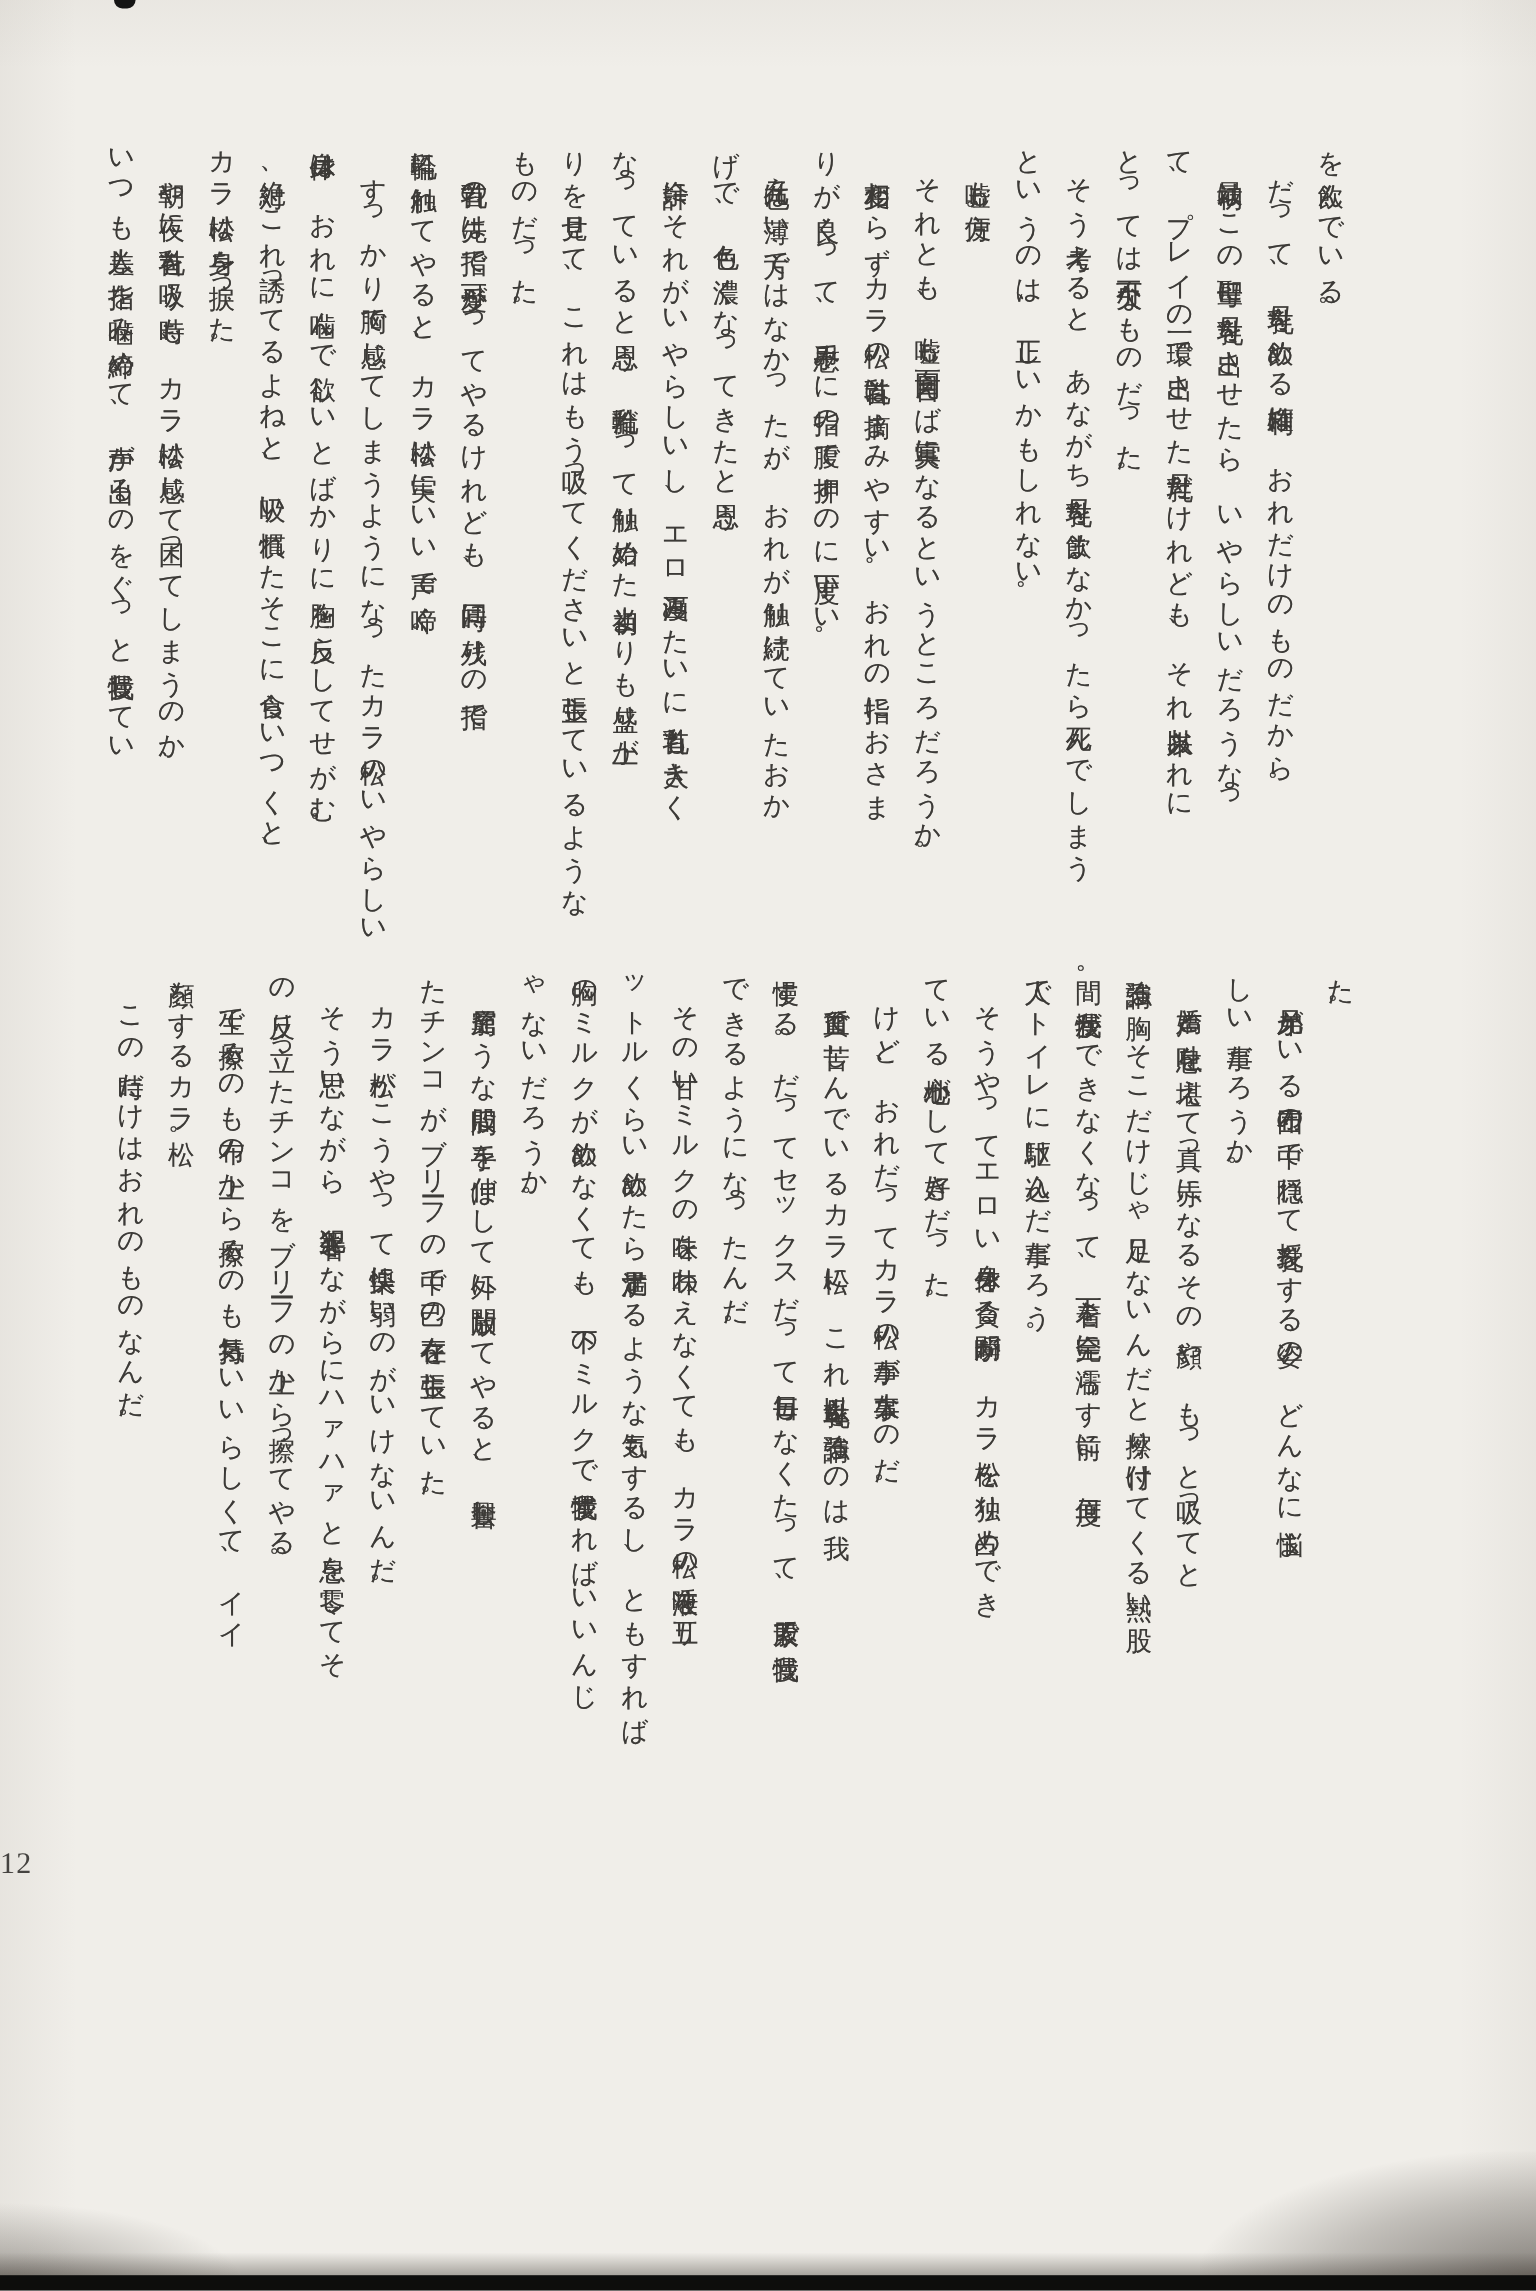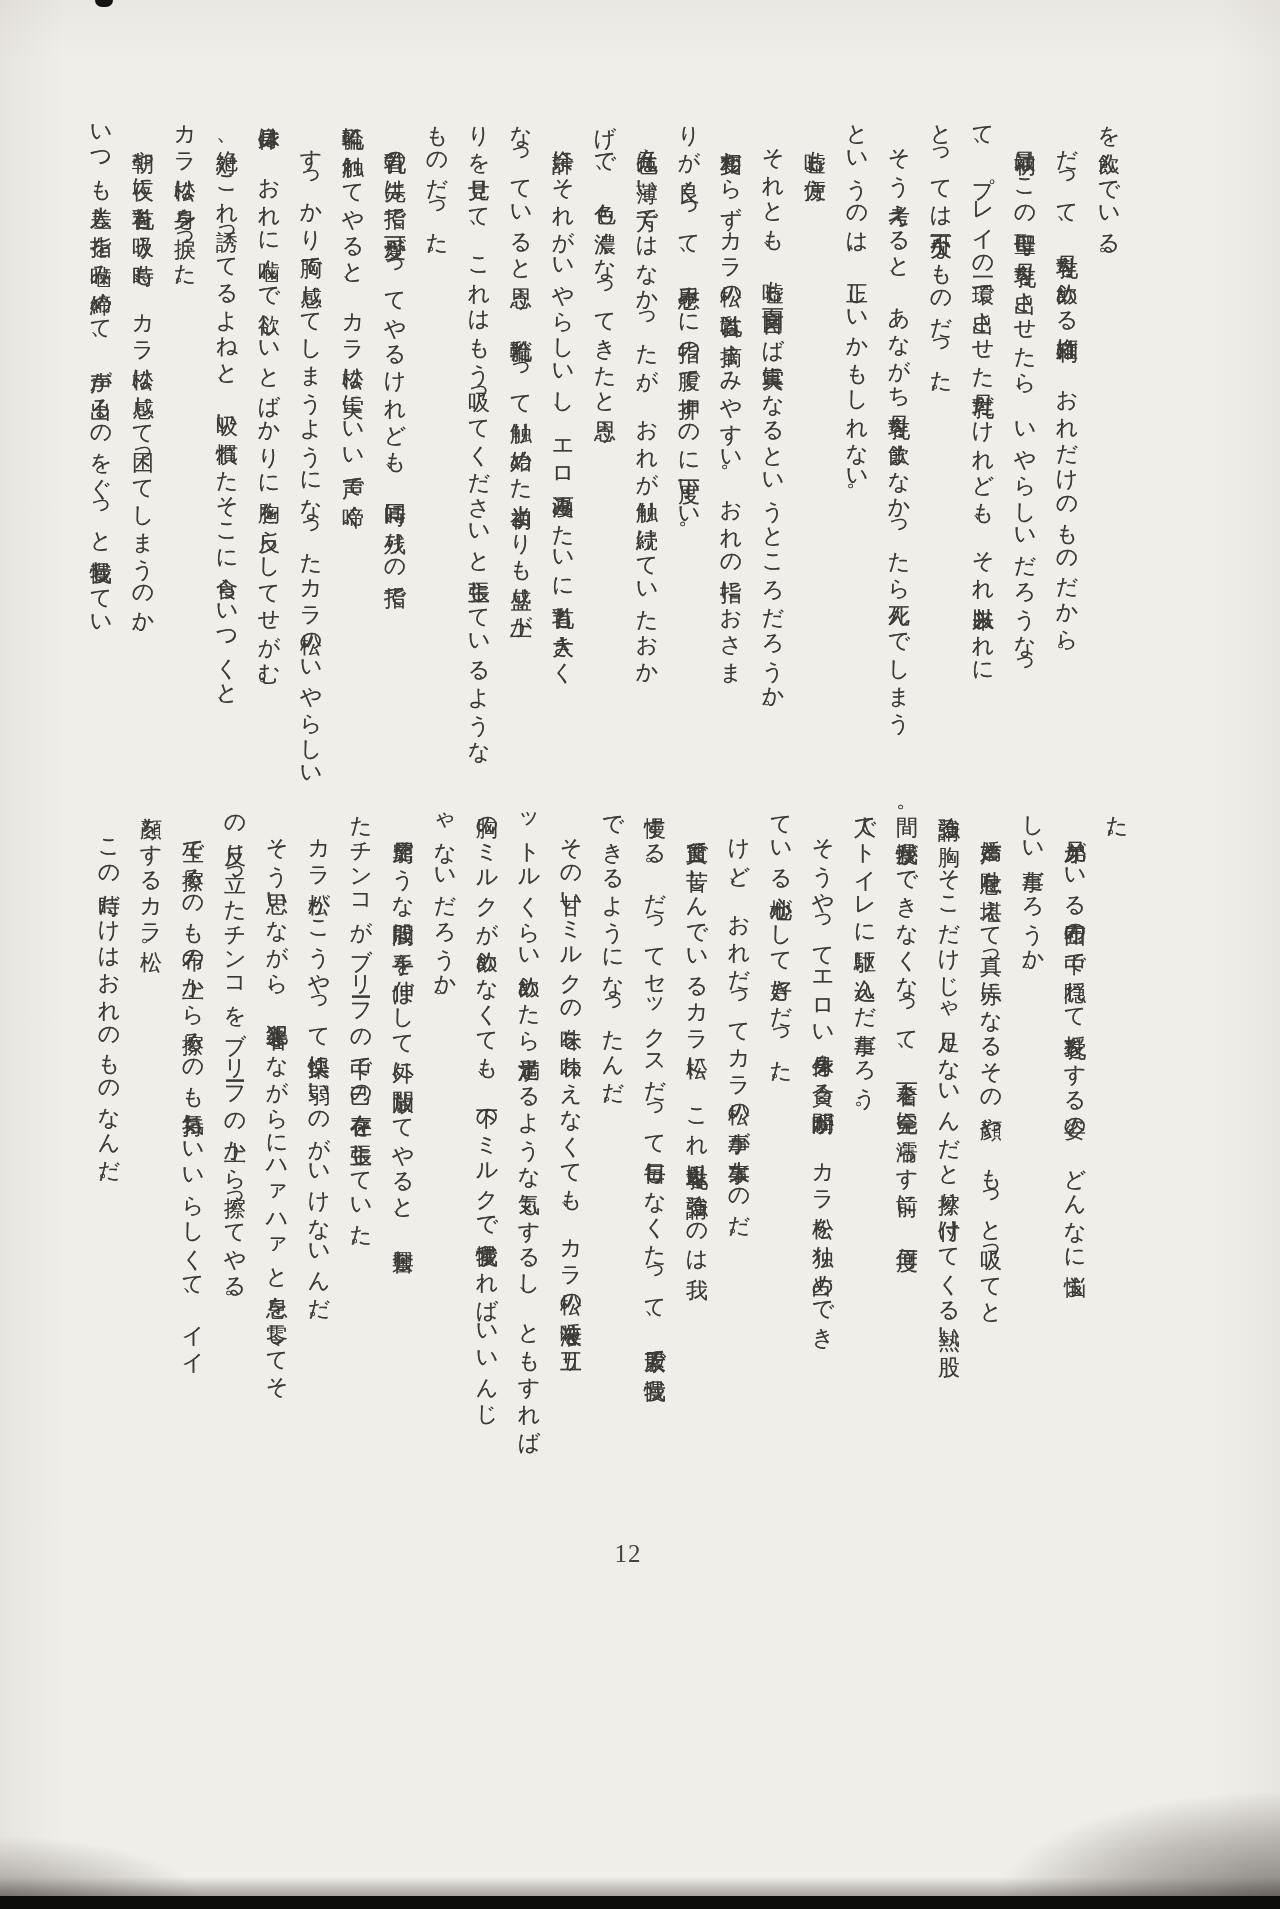--- a/index.html
+++ b/index.html
@@ -42,21 +42,20 @@
   }
   .vtext-bottom {
     top: 800px;
     right: 142px;
   }
   .page-number {
     position: absolute;
     left: 0;
     right: 24px;
     top: 1540px;
-    text-align: center;
     font-size: 25px;
     letter-spacing: 1px;
     color: #454340;
   }
   
   .speck-top-left {
     position: absolute;
     left: 95px;
     top: 0;
     width: 18px;

